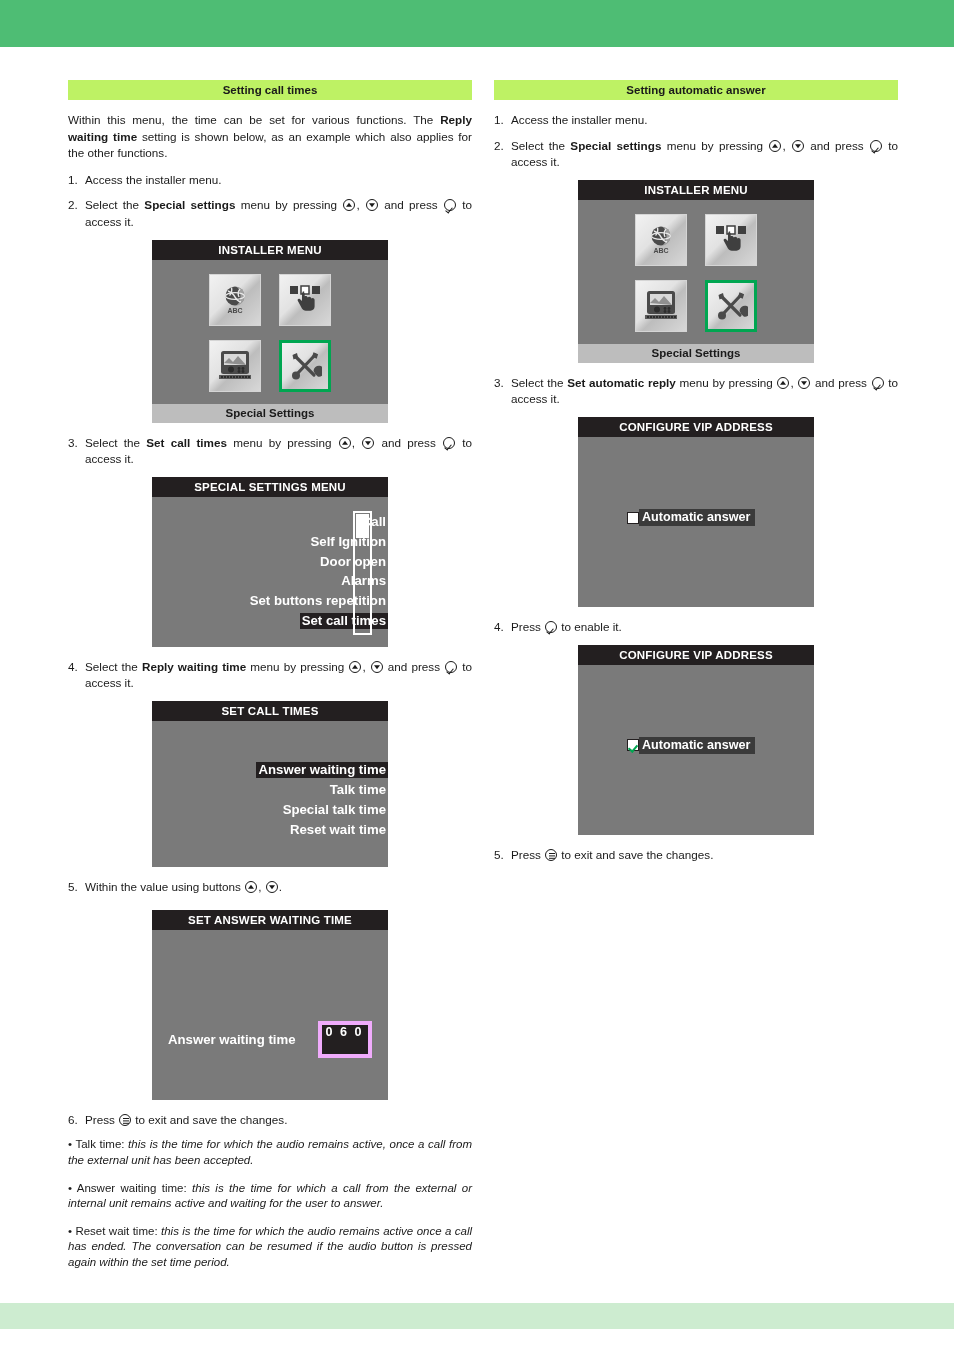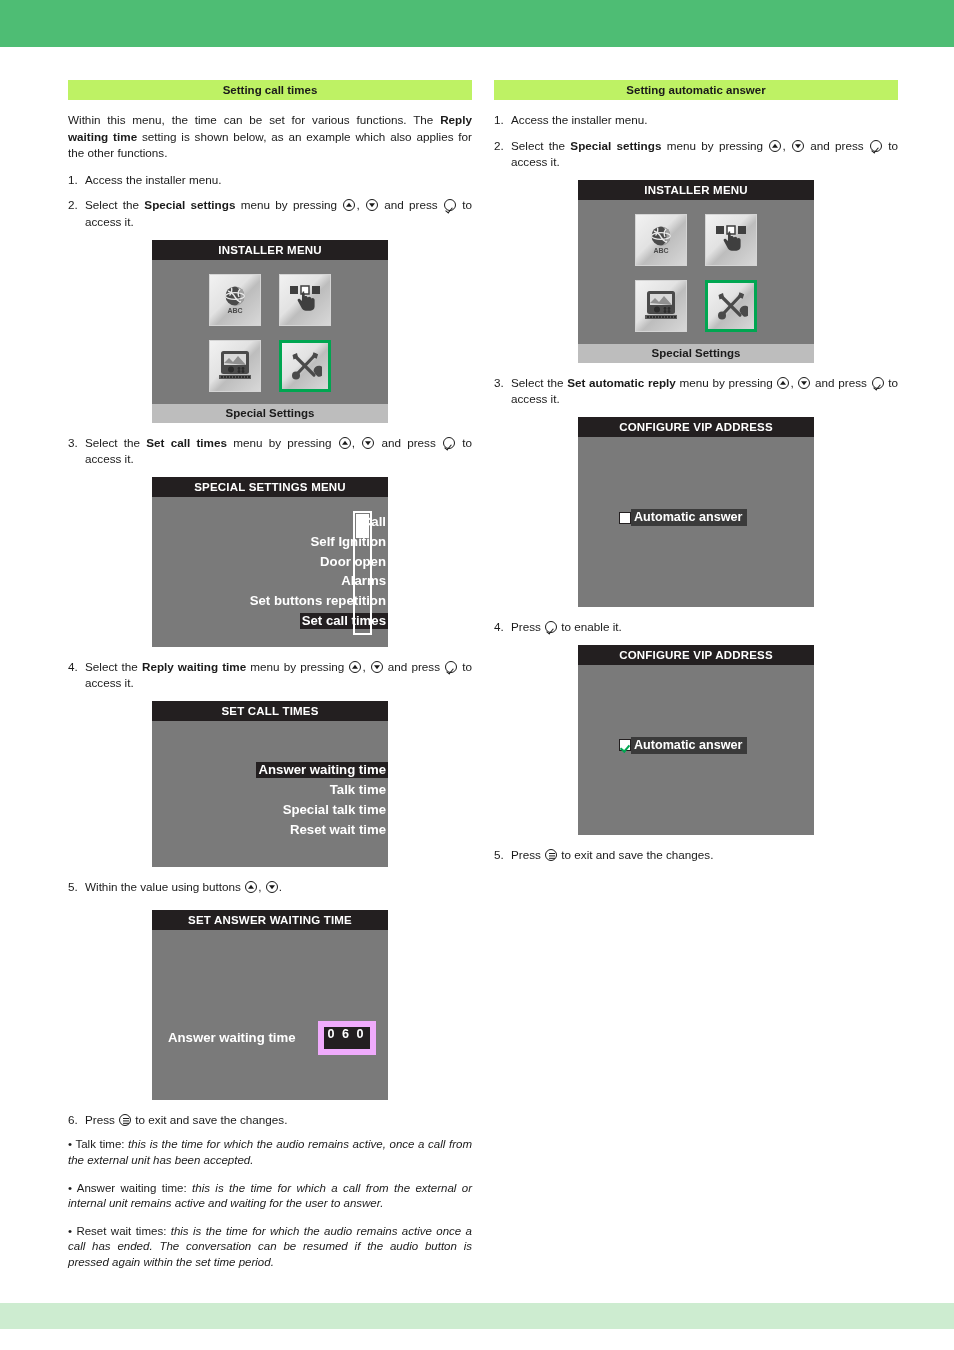--- a/index.html
+++ b/index.html
@@ -221,36 +221,36 @@
   .value-row {
     position: absolute;
     left: 16px; top: 91px;
     display: flex; align-items: center; gap: 22px;
   }
   .value-label {
     font-size: 13.2px; font-weight: bold; color: #ffffff;
   }
   .value-box {
     background: #231f20;
-    border: 6px solid #f0abfc;
+    border: 4px solid #f0abfc;
     color: #ffffff;
     font-size: 12.6px;
     font-weight: bold;
-    padding: 0px 4px 8px 4px;
+    padding: 0px 4px 15px 4px;
     letter-spacing: 2px;
   }
 
   
   .check-screen {
     height: 170px;
     position: relative;
   }
   .check-row {
     position: absolute;
-    left: 41px; top: 72px;
+    left: 49px; top: 72px;
     display: flex; align-items: center;
   }
   .checkbox {
     width: 12px; height: 12px;
     background: #ffffff;
     border: 1px solid #231f20;
     position: relative;
     flex: none;
   }
   .checkbox.checked::after {
@@ -445,21 +445,21 @@
 
       <ol class="steps">
         <li class="nojust">
           <span class="num">6.</span><span>Press </span><span class="key menu"></span><span> to exit and save the changes.</span>
         </li>
       </ol>
 
       <div class="notes">
         <div class="note"><span class="term">• Talk time: </span><span class="desc">this is the time for which the audio remains active, once a call from the external unit has been accepted.</span></div>
         <div class="note"><span class="term">• Answer waiting time: </span><span class="desc">this is the time for which a call from the external or internal unit remains active and waiting for the user to answer.</span></div>
-        <div class="note"><span class="term">• Reset wait times: </span><span class="desc">this is the time for which the audio remains active once a call has ended. The conversation can be resumed if the audio button is pressed again within the set time period.</span></div>
+        <div class="note"><span class="term">• Reset wait time: </span><span class="desc">this is the time for which the audio remains active once a call has ended. The conversation can be resumed if the audio button is pressed again within the set time period.</span></div>
       </div>
 
     </div>
 
     <div class="col col-right">
 
       <div class="section-banner">
         <span>Setting automatic answer</span>
       </div>
 

